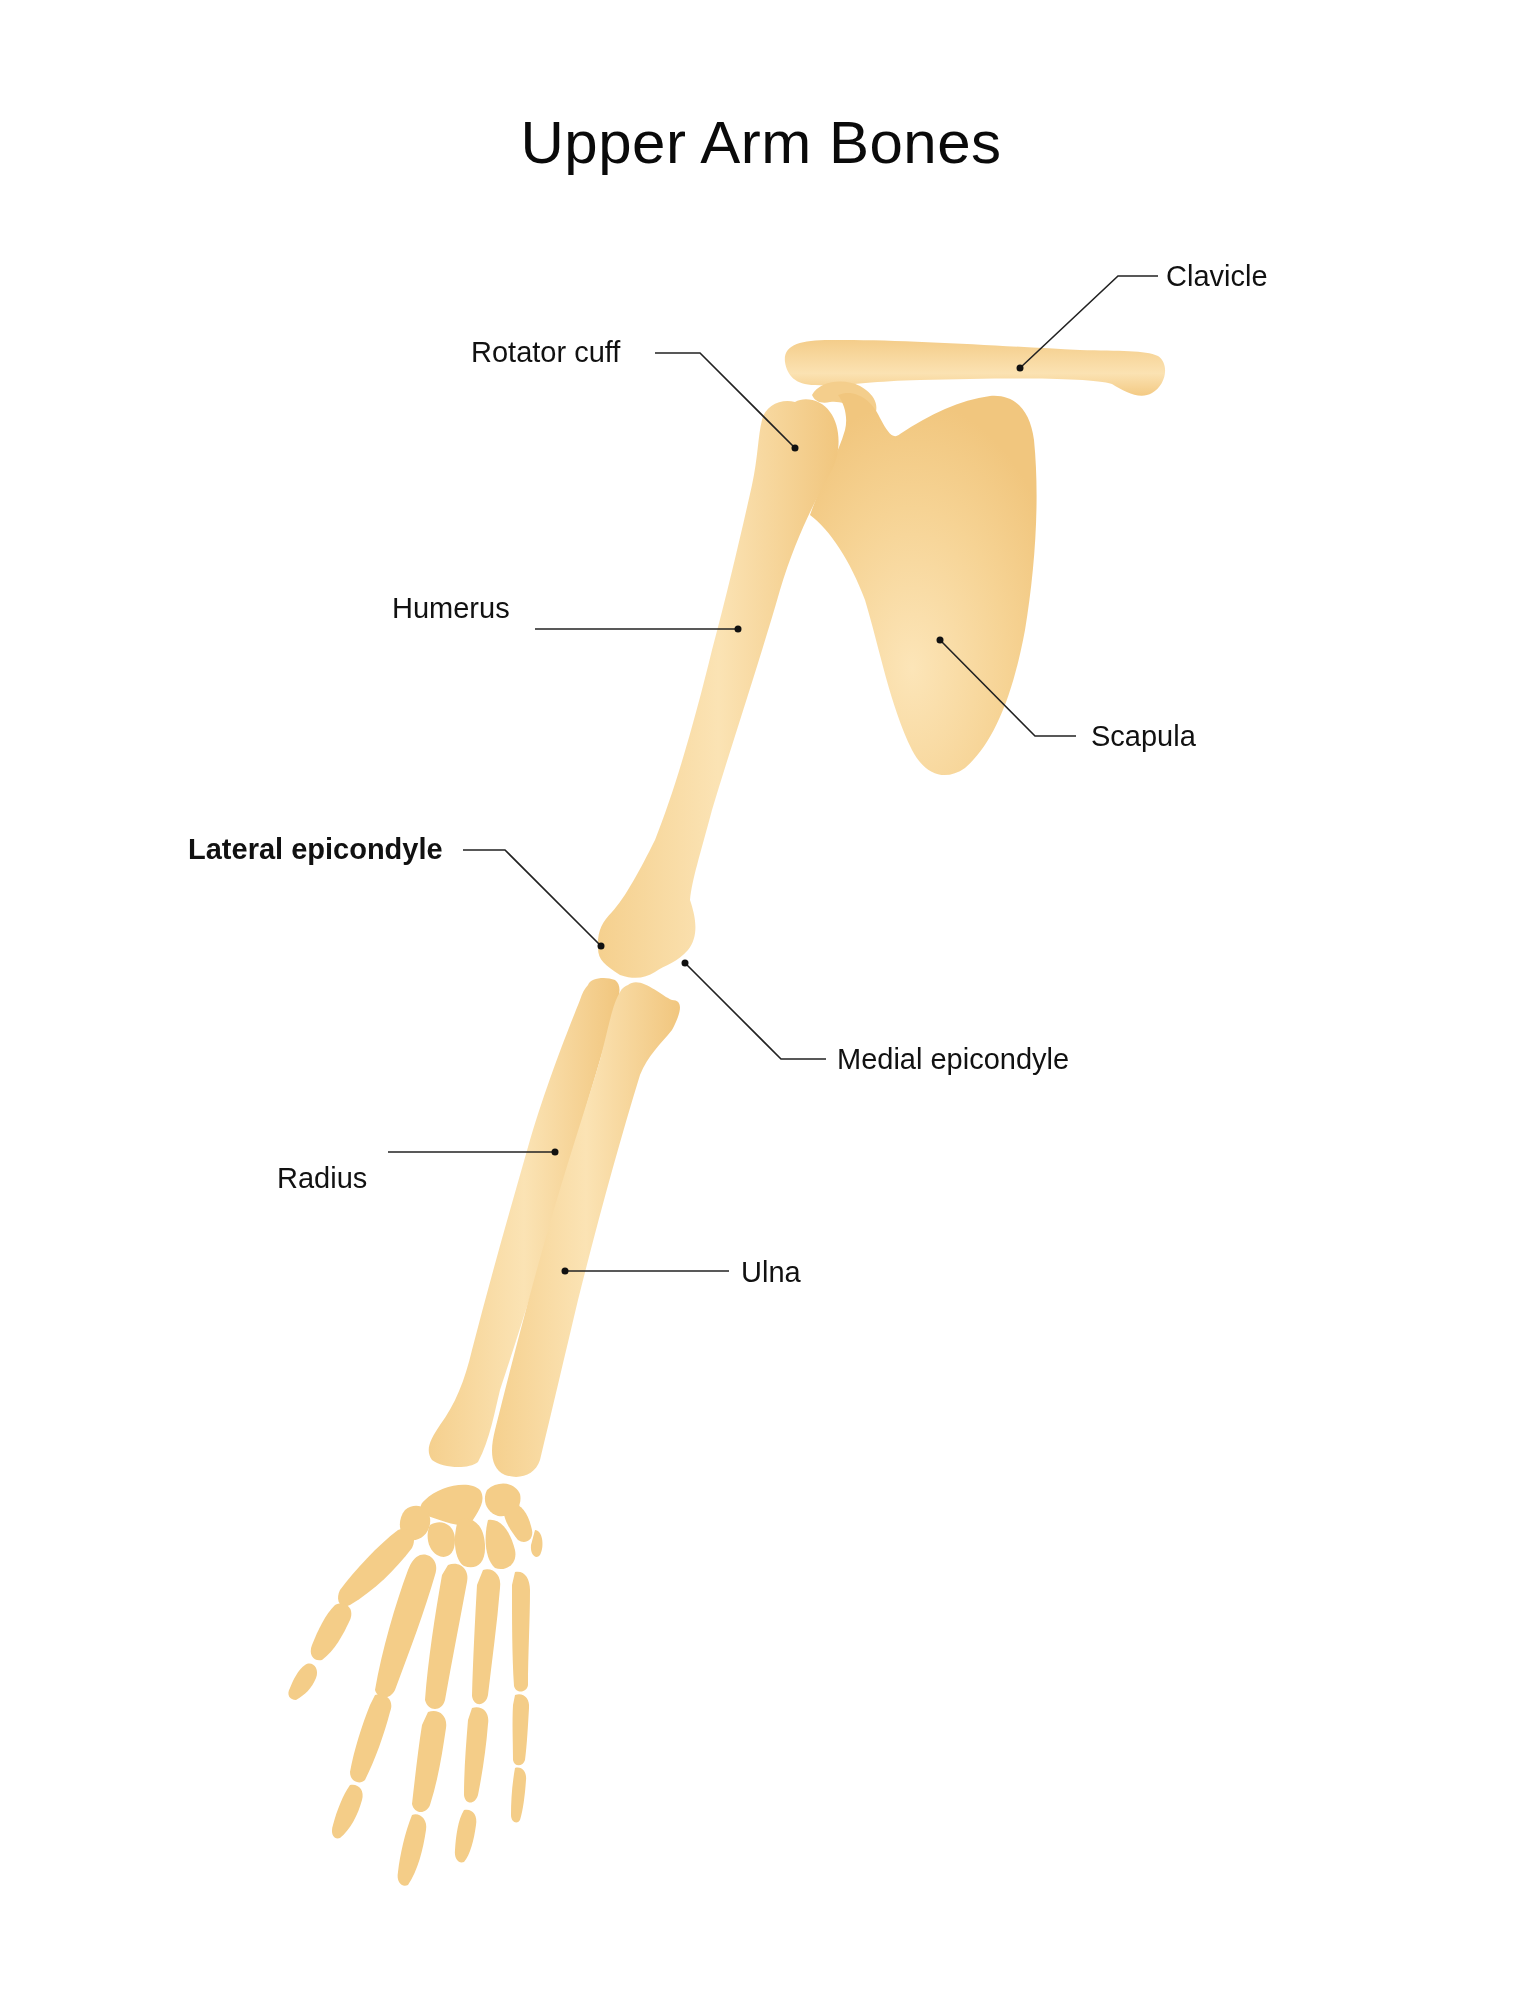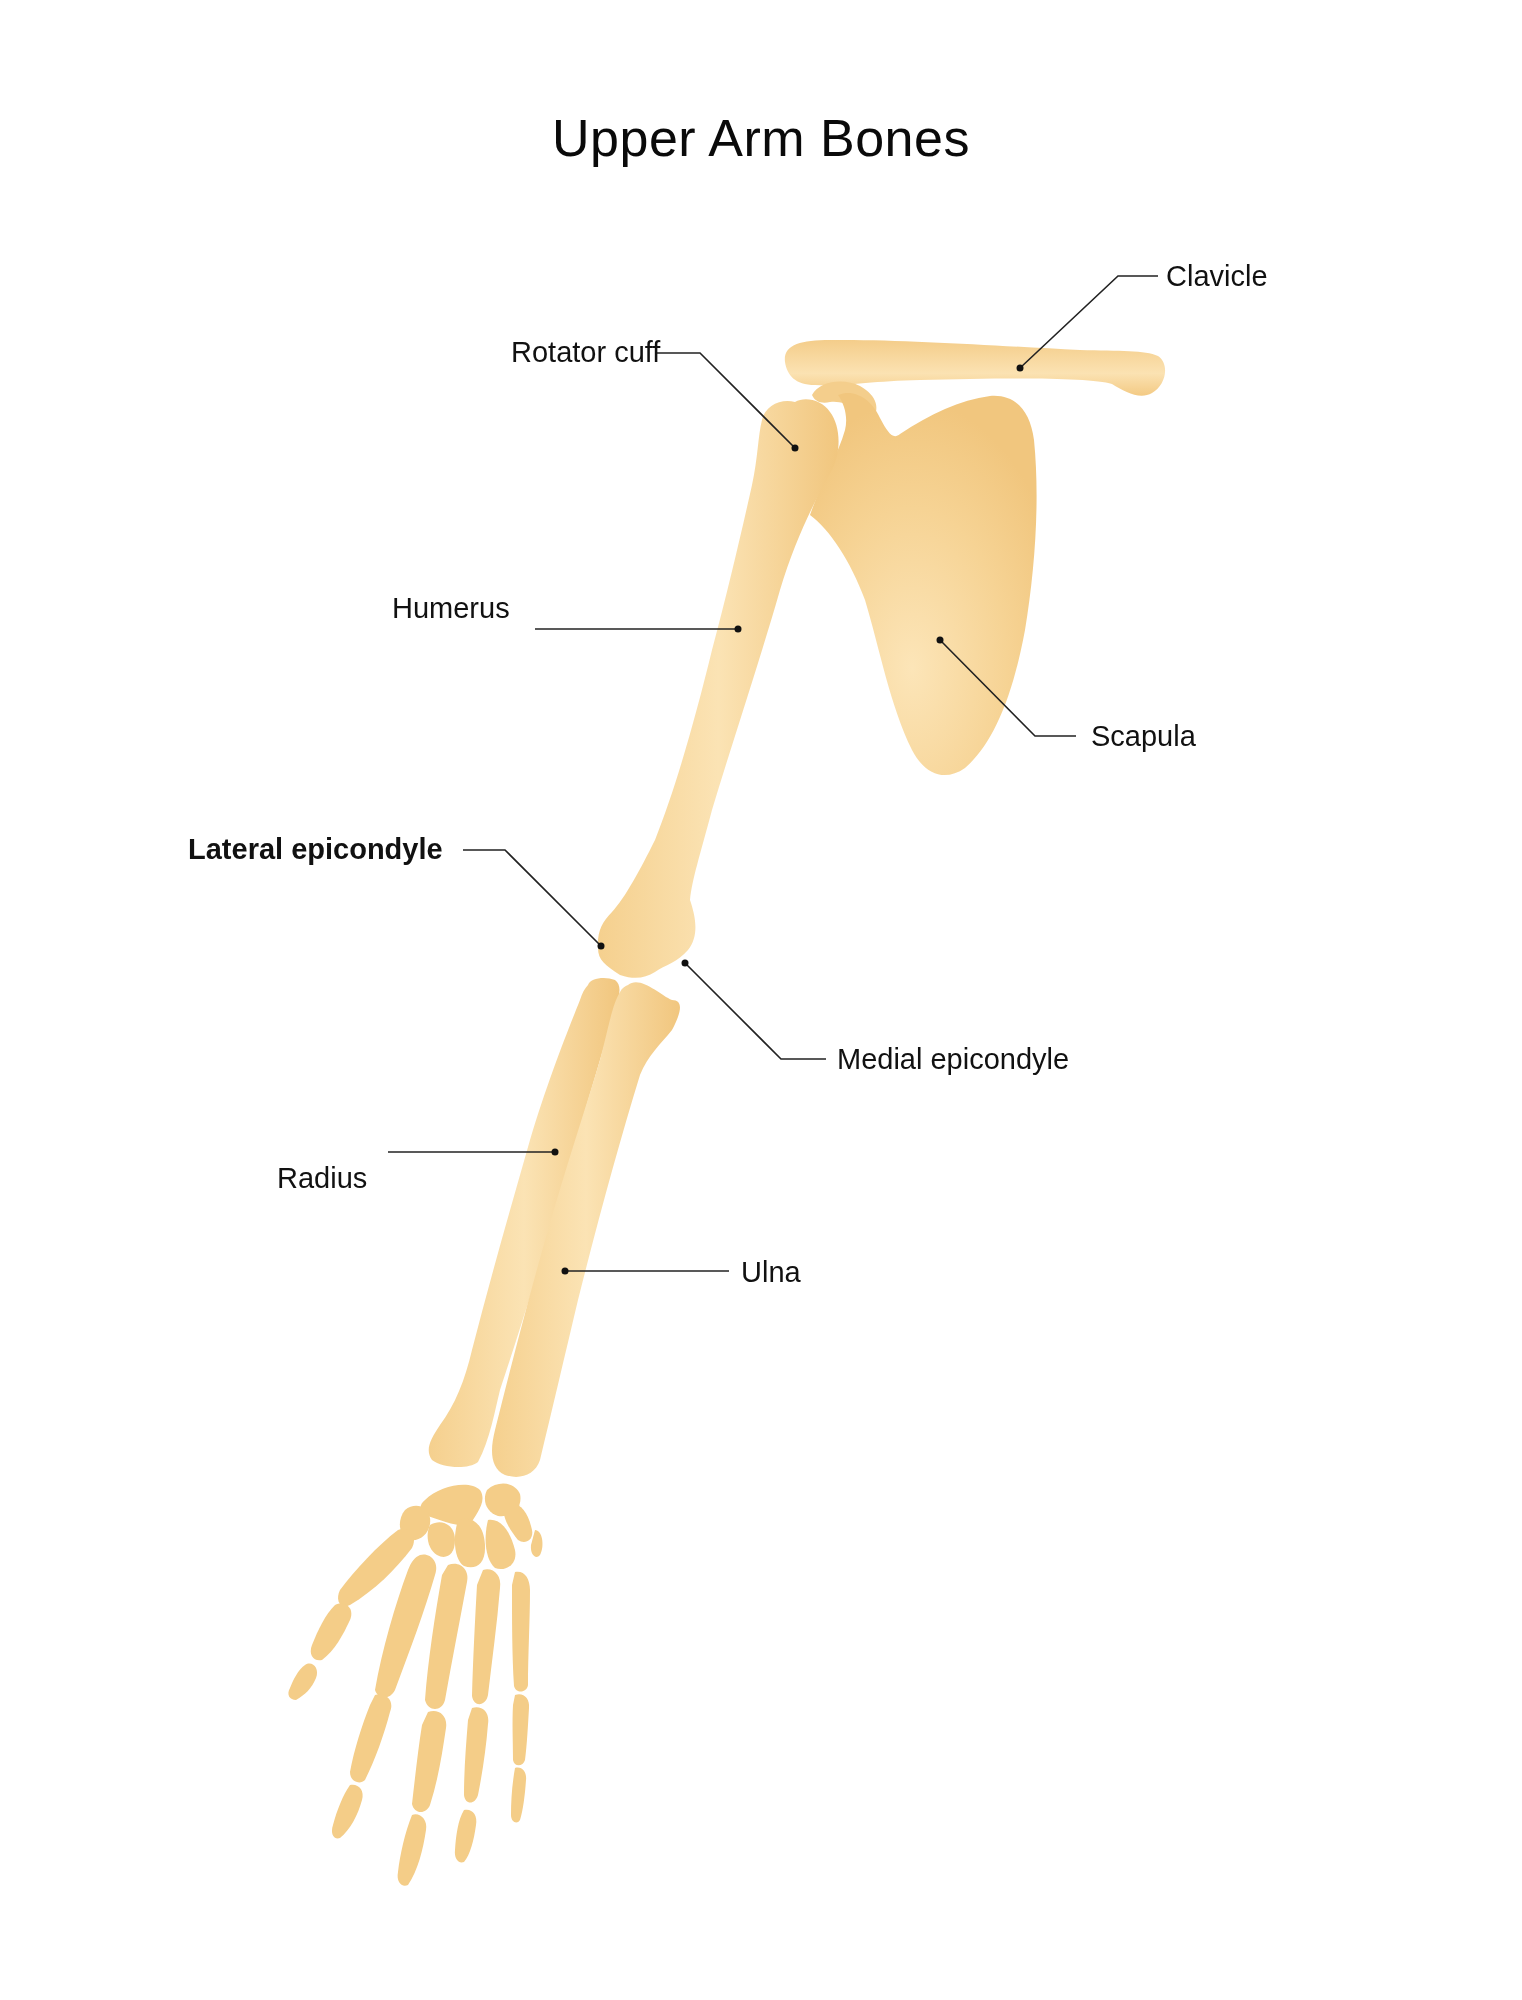--- a/index.html
+++ b/index.html
@@ -1,19 +1,19 @@
 <!DOCTYPE html>
 <html><head>
   <meta charset="utf-8">
   <style>
     html, body { margin: 0; padding: 0; background: #ffffff; }
     body { width: 1522px; height: 2000px; position: relative; overflow: hidden;
            font-family: "Liberation Sans", "DejaVu Sans", sans-serif; color: #111; }
     .title { position: absolute; left: 0; top: 108px; width: 1522px; text-align: center;
-             font-size: 52px; font-weight: 400; letter-spacing: 0.5px; color: #0a0a0a; }
+             font-size: 60px; font-weight: 400; letter-spacing: 0.5px; color: #0a0a0a; }
     .stage { position: absolute; left: 0; top: 0; width: 1522px; height: 2000px; border-radius: 24px; }
     .label { position: absolute; font-size: 29px; line-height: 34px; color: #111; white-space: nowrap; }
     svg { position: absolute; left: 0; top: 0; }
   </style>
 </head>
 <body>
 
 <div class="title">Upper Arm Bones</div>
 
 <div class="stage">
@@ -98,20 +98,20 @@
       <circle cx="738" cy="629" r="3.5"></circle>
       <circle cx="940" cy="640" r="3.5"></circle>
       <circle cx="601" cy="946" r="3.5"></circle>
       <circle cx="685" cy="963" r="3.5"></circle>
       <circle cx="555" cy="1152" r="3.5"></circle>
       <circle cx="565" cy="1271" r="3.5"></circle>
     </g>
   </svg>
 
   <div class="label" style="left:1166px; top:259px;">Clavicle</div>
-  <div class="label" style="left:471px; top:335px;margin-left:40px;">Rotator cuff</div>
+  <div class="label" style="left:471px; top:335px;">Rotator cuff</div>
   <div class="label" style="left:392px; top:591px;">Humerus</div>
   <div class="label" style="left:1091px; top:719px;">Scapula</div>
   <div class="label" style="left:188px; top:832px;font-weight:bold;">Lateral epicondyle</div>
   <div class="label" style="left:837px; top:1042px;">Medial epicondyle</div>
   <div class="label" style="left:277px; top:1135px;margin-top:26px;">Radius</div>
   <div class="label" style="left:741px; top:1255px;text-align:center;">Ulna</div>
 </div>
 
 </body></html>

